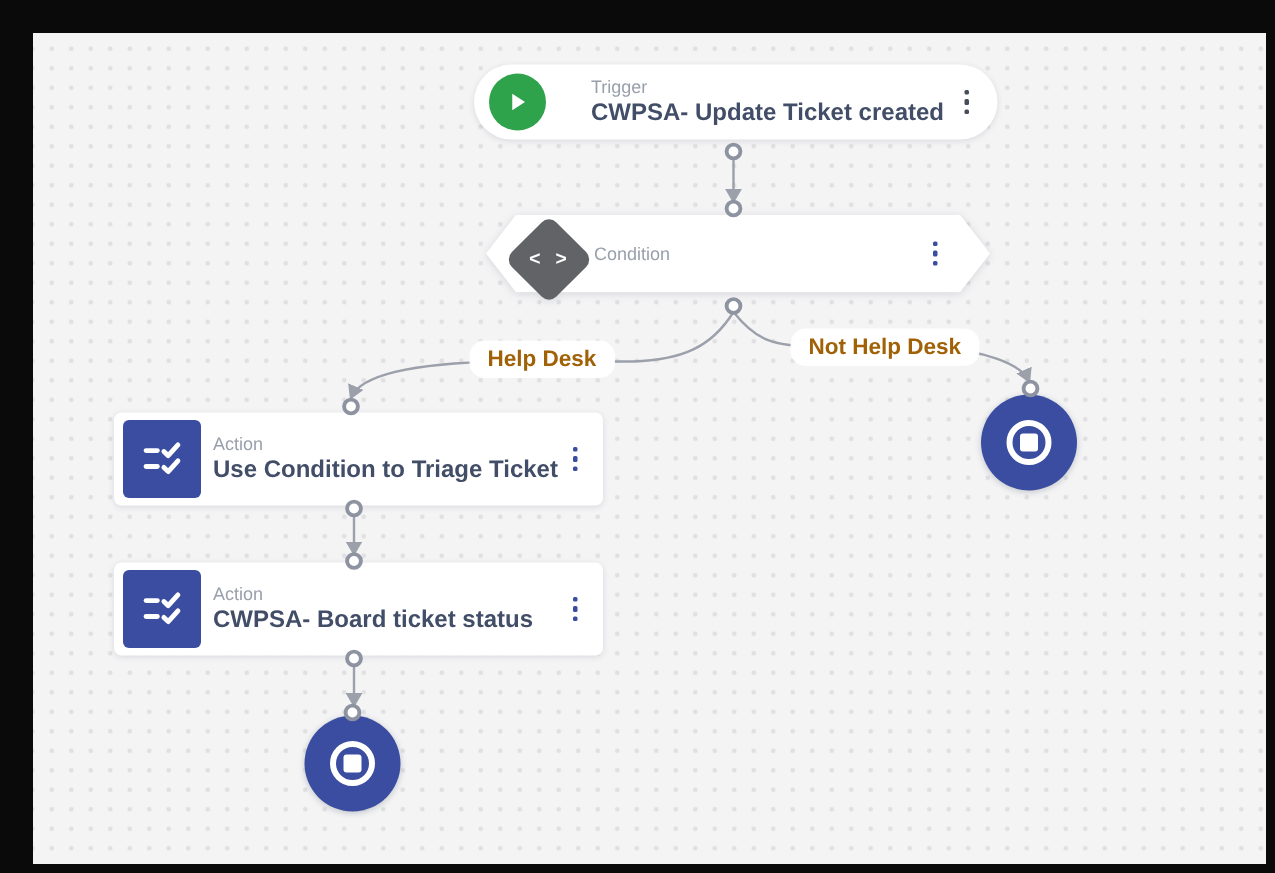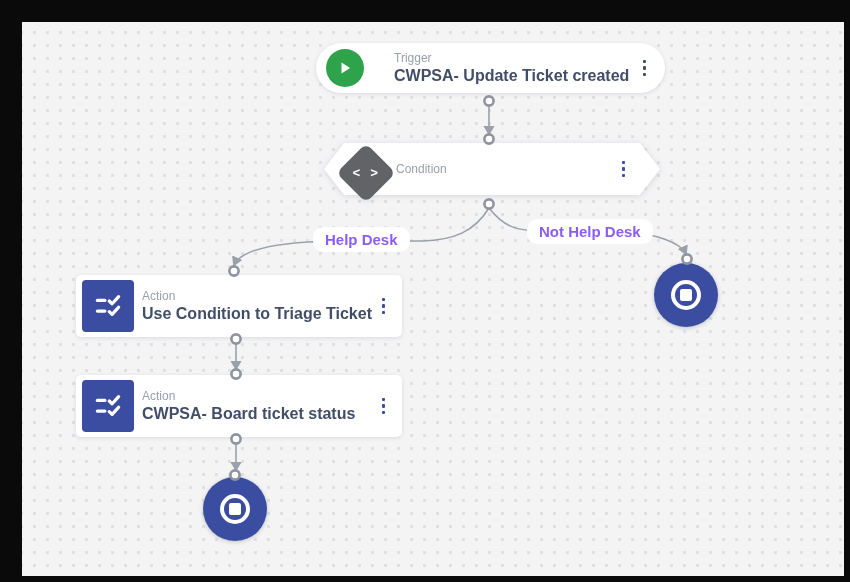--- a/index.html
+++ b/index.html
@@ -107,21 +107,21 @@
     box-shadow: 0 1px 4px rgba(40,50,70,0.25);
   }
   .end-node.right  { left: 632px; top: 241px; }
   .end-node.bottom { left: 181px; top: 455px; }
 
   
   .branch-pill {
     background: #ffffff;
     border-radius: 9px;
     padding: 3px 11px;
-    font-size: 15px; font-weight: bold; color: #8b5cf6;
+    font-size: 15px; font-weight: bold; color: #a16207;
     white-space: nowrap;
     box-shadow: 0 0 0 1px rgba(255,255,255,0.9);
   }
   .branch-pill.left  { left: 292px; top: 206px; }
   .branch-pill.right { left: 506px; top: 198px; }
 </style>
 </head>
 <body>
 
 <div class="frame">

